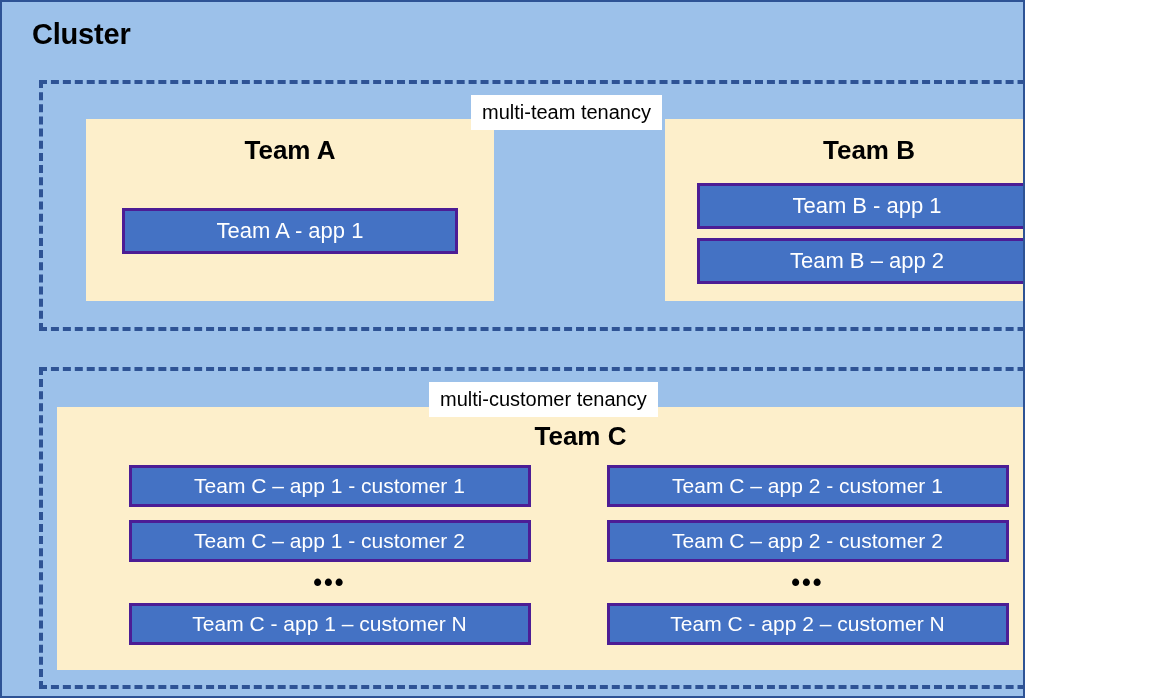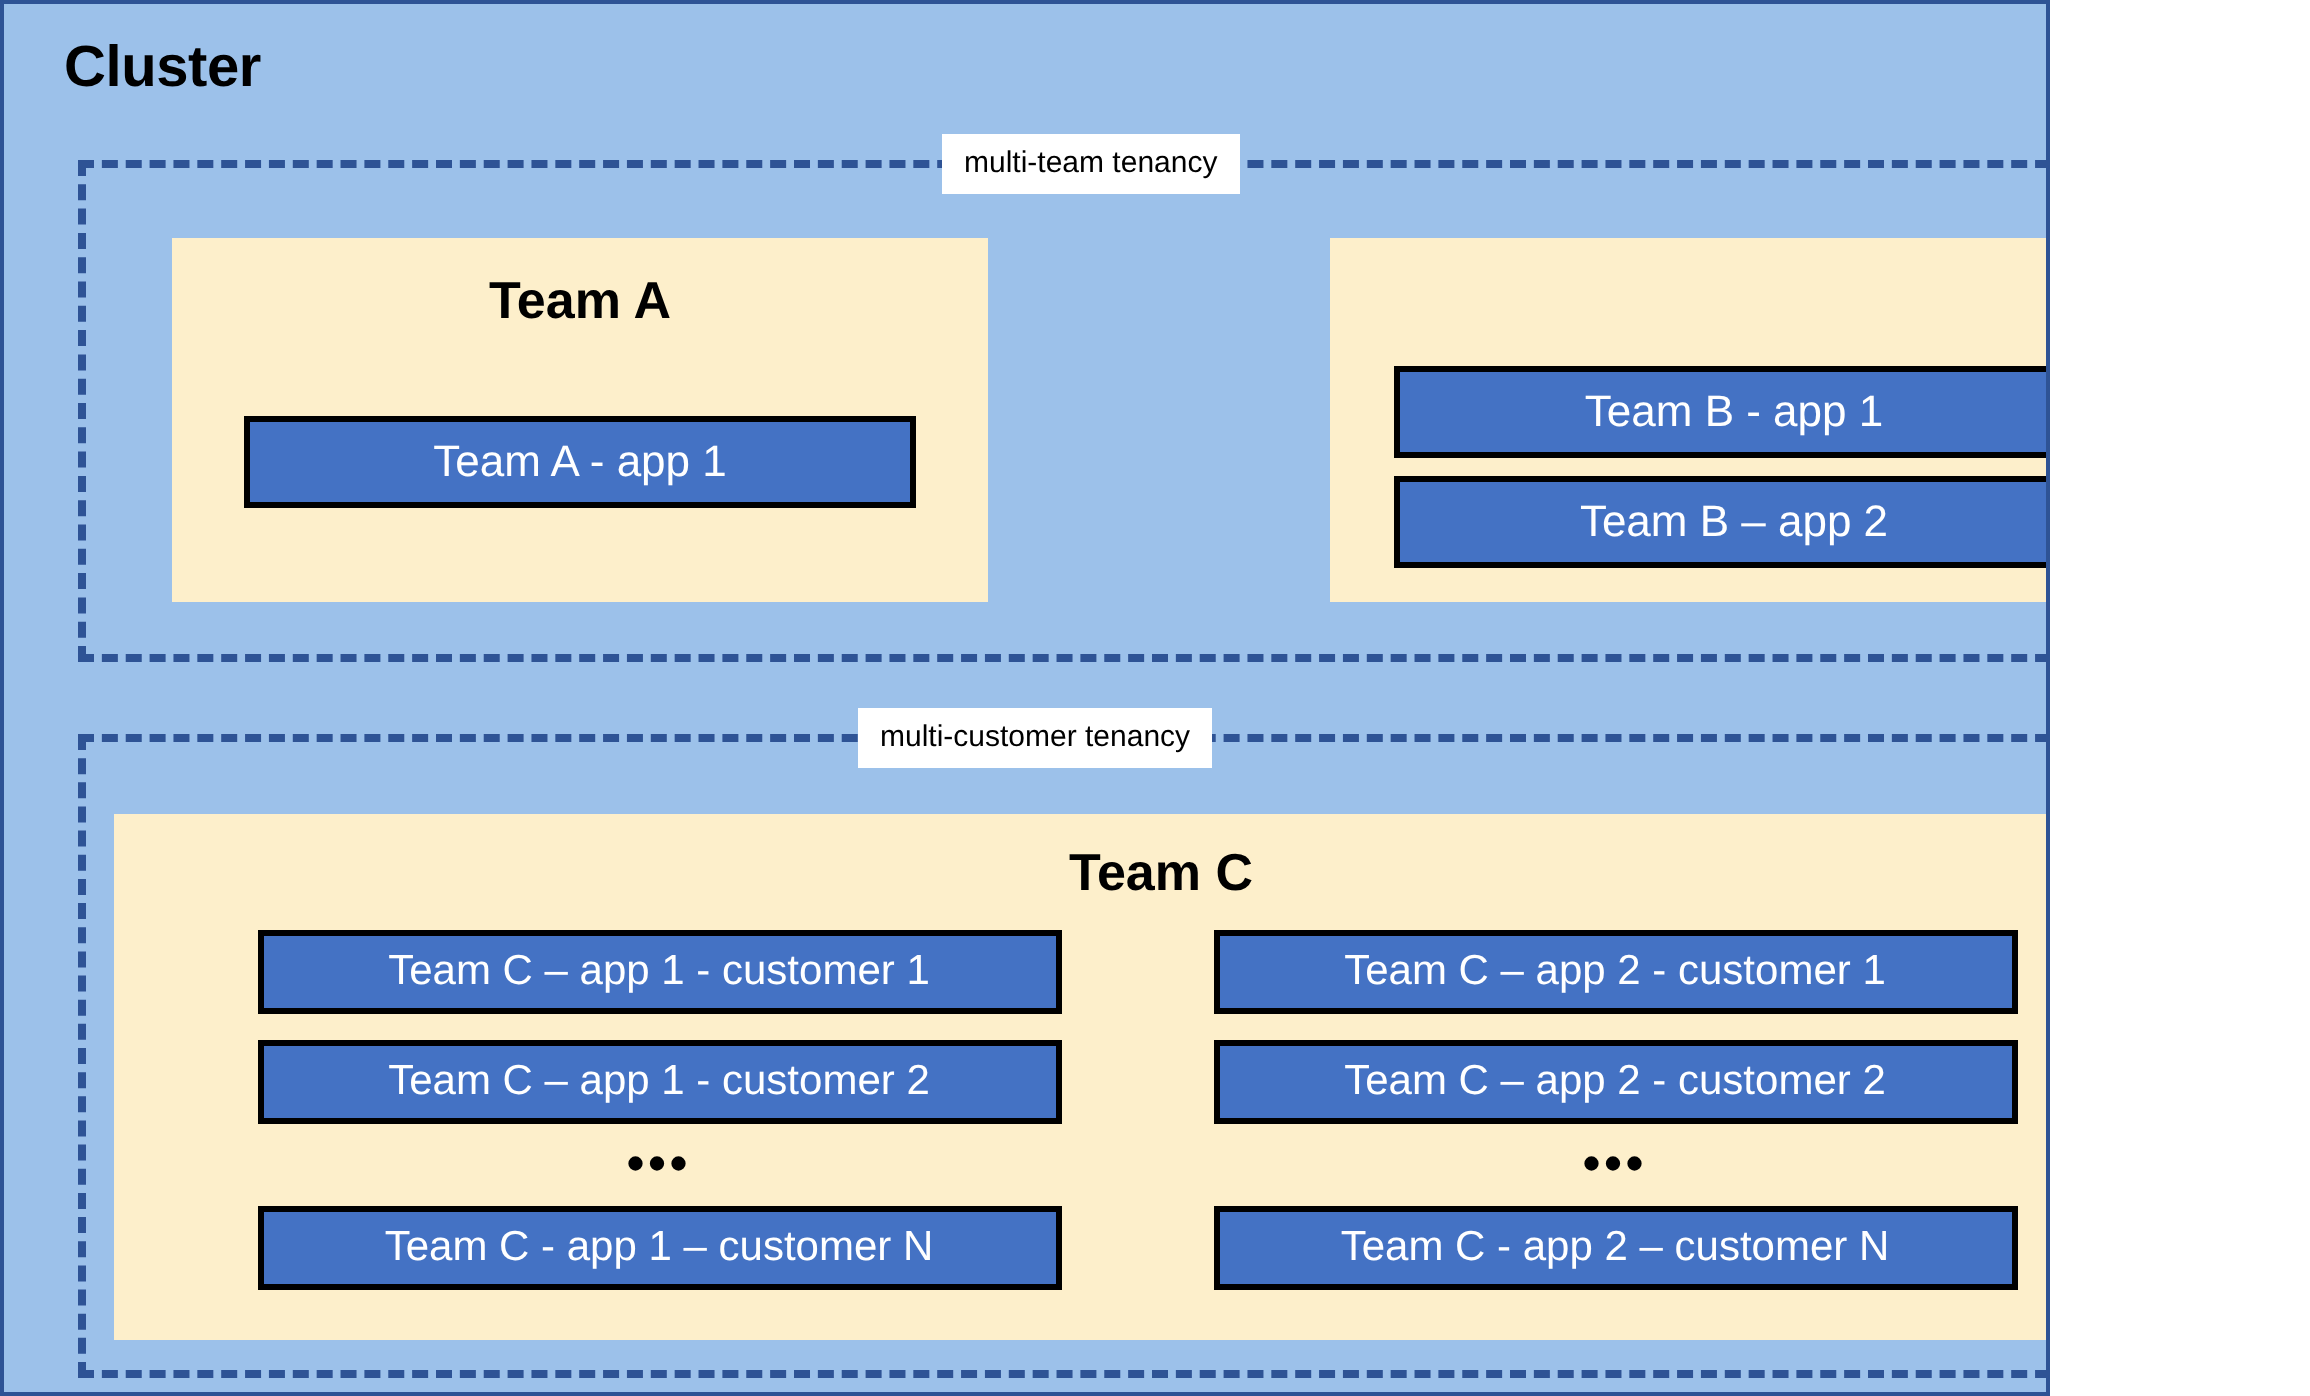--- a/index.html
+++ b/index.html
@@ -51,25 +51,26 @@
     top: 365px;
     width: 1082px;
     height: 322px;
   }
 
   
   .tenancy-label {
     position: absolute;
     background: #FFFFFF;
     color: #000000;
-    font-size: 15px;
+    font-size: 20px;
     line-height: 1;
     padding: 7px 11px 8px 11px;
     white-space: nowrap;
     z-index: 5;
+    margin-top: 28px;
   }
   #label-multi-team {
     left: 469px;
     top: 65px;
   }
   #label-multi-customer {
     left: 427px;
     top: 352px;
   }
 
@@ -112,21 +113,21 @@
   }
   #team-c-box .team-title {
     margin-top: 14px;
     padding-left: 24px;
   }
 
   
   .app-box {
     box-sizing: border-box;
     background: #4472C4;
-    border: 3px solid #000000;
+    border: 3px solid #4c1d95;
     color: #FFFFFF;
     font-size: 22px;
     display: flex;
     align-items: center;
     justify-content: center;
     white-space: nowrap;
   }
 
   
   #team-a-apps {
@@ -204,20 +205,21 @@
   <div class="tenancy-label" id="label-multi-team">multi-team tenancy</div>
 
   <div class="team-box" id="team-a-box">
     <div class="team-title">Team A</div>
     <div id="team-a-apps">
       <div class="app-box">Team A - app 1</div>
     </div>
   </div>
 
   <div class="team-box" id="team-b-box">
+    <div class="team-title">Team B</div>
     <div id="team-b-apps">
       <div class="app-box">Team B - app 1</div>
       <div class="app-box">Team B – app 2</div>
     </div>
   </div>
 
   <div class="tenancy-region" id="region-multi-customer"></div>
 
   <div class="tenancy-label" id="label-multi-customer">multi-customer tenancy</div>
 

